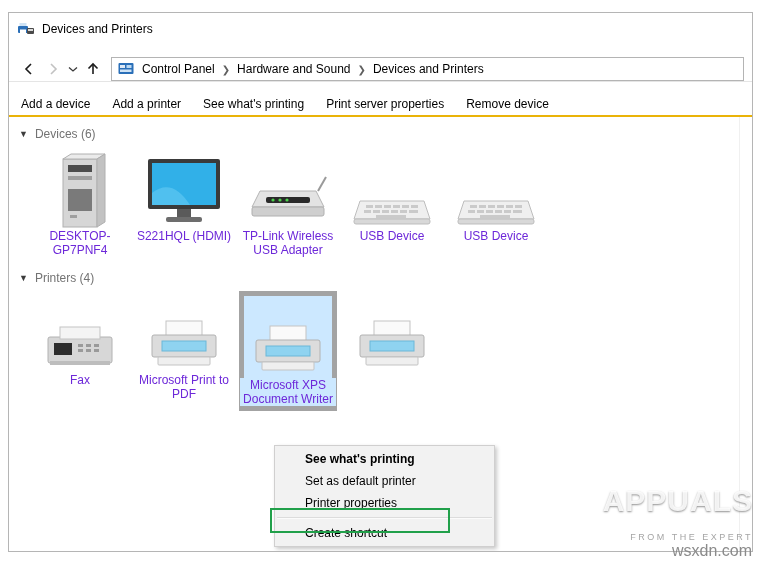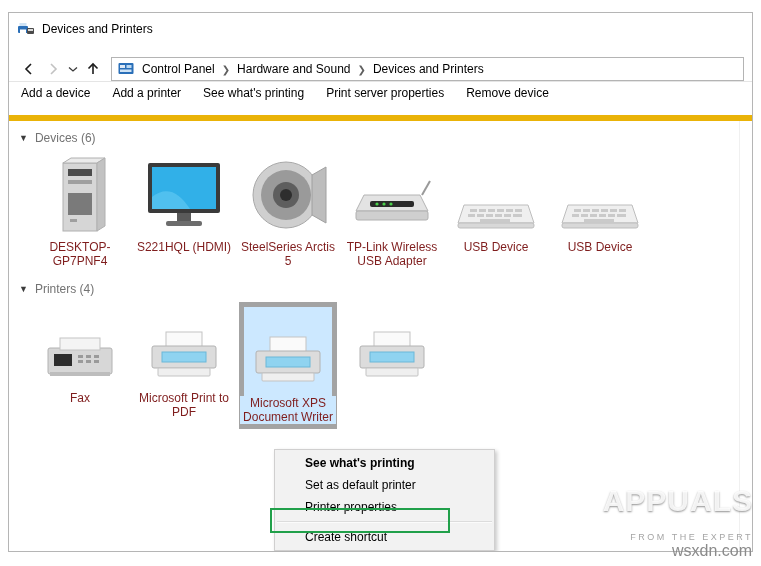--- a/index.html
+++ b/index.html
@@ -102,23 +102,23 @@
   }
   .crumb-sep {
     color: #5f5f5f;
     padding: 0 5px;
     font-size: 10px;
   }
   
   .cmdbar {
     height: 33px;
     display: flex;
-    align-items: flex-start;
+    align-items: flex-end;
     padding: 0 12px;
-    border-bottom: 6px solid #eab308;
+    border-bottom: 2px solid #eab308;
     background: #ffffff;
   }
   .cmd-item {
     font-size: 12px;
     color: #000;
     padding: 4px 10px 4px 0;
     margin-right: 12px;
     white-space: nowrap;
   }
   
@@ -155,25 +155,24 @@
     margin-right: 6px;
   }
   .tile .art {
     height: 78px;
     width: 90px;
     display: flex;
     align-items: flex-end;
     justify-content: center;
   }
   .tile .label {
-    margin-top: 7px;
     font-size: 12px;
     text-align: center;
     line-height: 14px;
-    color: #7f1d1d;
+    color: #6d28d9;
     width: 96px;
   }
   .tile.selected .label {
     background: #cce8ff;
   }
   .tile.selected {
     background: #cce8ff;
     border: 5px solid #a3a3a3;
     box-sizing: border-box;
   }
@@ -354,32 +353,20 @@
             <rect x="4" y="4" width="72" height="50" rx="2" fill="#3a3a3a"></rect>
             <rect x="8" y="8" width="64" height="42" fill="#31b0e8"></rect>
             <path d="M8 38 Q28 22 46 50 L8 50 Z" fill="#5ec8f2" opacity="0.7"></path>
             <rect x="33" y="54" width="14" height="8" fill="#5a5a5a"></rect>
             <rect x="22" y="62" width="36" height="5" rx="2" fill="#6d6d6d"></rect>
           </svg>
         </span>
         <span class="label">S221HQL (HDMI)</span>
       </div>
 
-      <div class="tile">
-        <span class="art">
-          <svg width="84" height="76" viewBox="0 0 84 76">
-            <circle cx="40" cy="38" r="33" fill="#cfcfcf" stroke="#a8a8a8"></circle>
-            <circle cx="40" cy="38" r="25" fill="#9a9a9a"></circle>
-            <circle cx="40" cy="38" r="13" fill="#5e5e5e"></circle>
-            <circle cx="40" cy="38" r="6" fill="#2e2e2e"></circle>
-            <path d="M66 18 L80 10 L80 66 L66 58 Z" fill="#bdbdbd" stroke="#a0a0a0"></path>
-          </svg>
-        </span>
-        <span class="label">SteelSeries Arctis 5</span>
-      </div>
 
       <div class="tile">
         <span class="art">
           <svg width="84" height="60" viewBox="0 0 84 60">
             <polygon points="6,38 78,38 70,22 14,22" fill="#e3e3e3" stroke="#b4b4b4"></polygon>
             <rect x="6" y="38" width="72" height="9" rx="2" fill="#cfcfcf" stroke="#b0b0b0"></rect>
             <rect x="20" y="28" width="44" height="6" rx="2" fill="#2a2a2a"></rect>
             <circle cx="27" cy="31" r="1.6" fill="#4bd14b"></circle>
             <circle cx="34" cy="31" r="1.6" fill="#4bd14b"></circle>
             <circle cx="41" cy="31" r="1.6" fill="#4bd14b"></circle>

